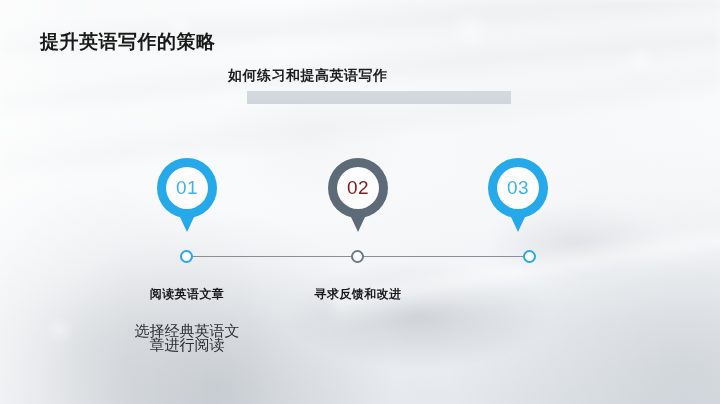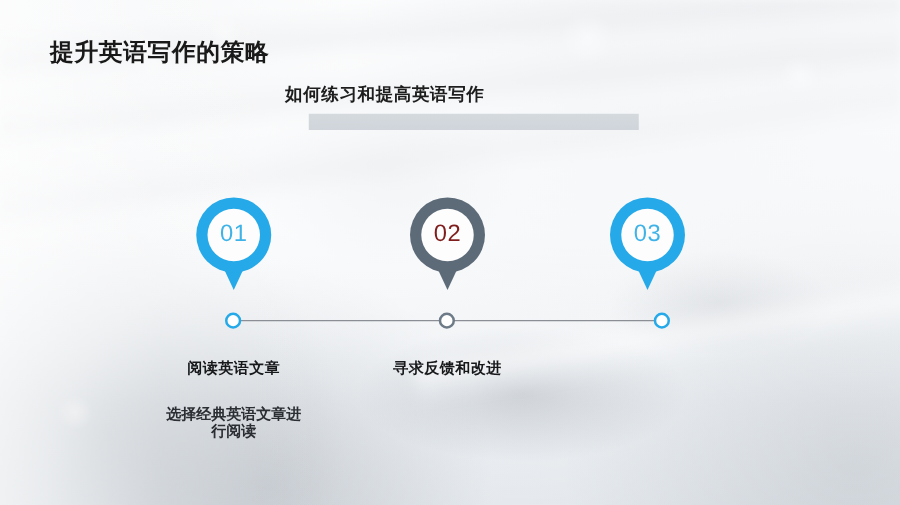--- a/index.html
+++ b/index.html
@@ -190,25 +190,24 @@
     text-align: center;
   }
   .step-heading {
     font-size: 12px;
     font-weight: bold;
     color: #16181a;
     letter-spacing: 0.4px;
     margin-bottom: 21px;
   }
   .step-desc {
-    font-size: 12px;
+    font-size: 15px;
     color: #2b2f33;
     line-height: 14px;
     padding: 0 32px;
-    font-weight: bold;
   }
 </style>
 </head>
 <body>
 
 <div class="slide">
 
   <div class="bg-photo"></div>
   <div class="bg-streaks"></div>
   <div class="bg-pen"></div>

